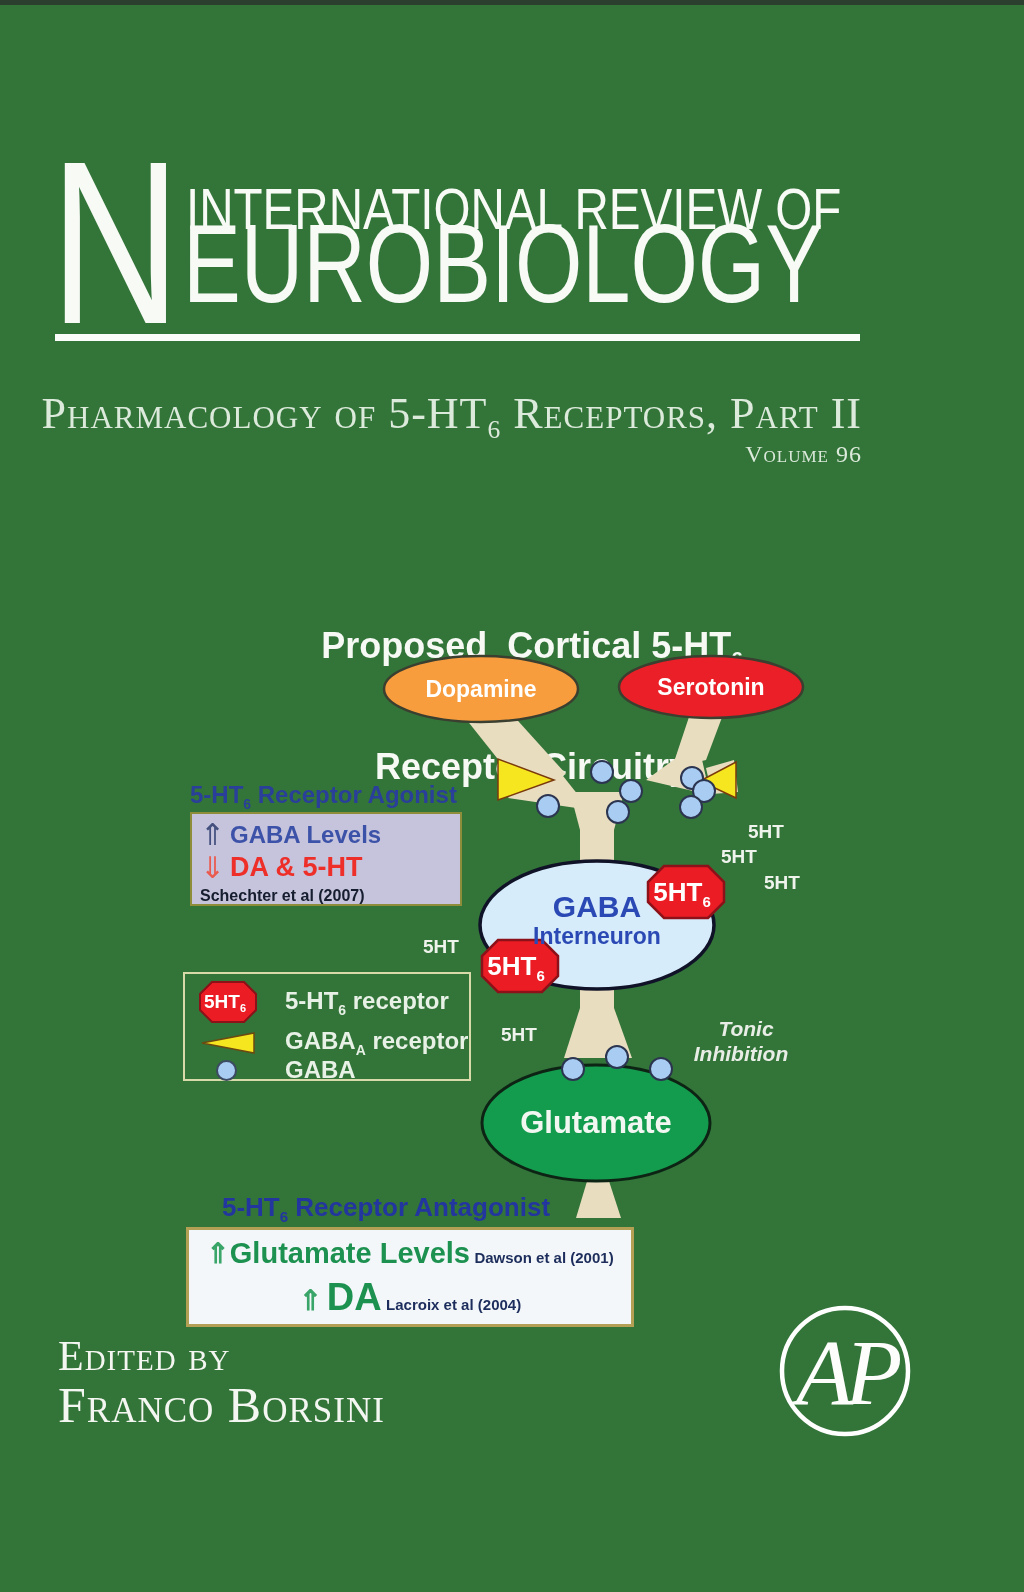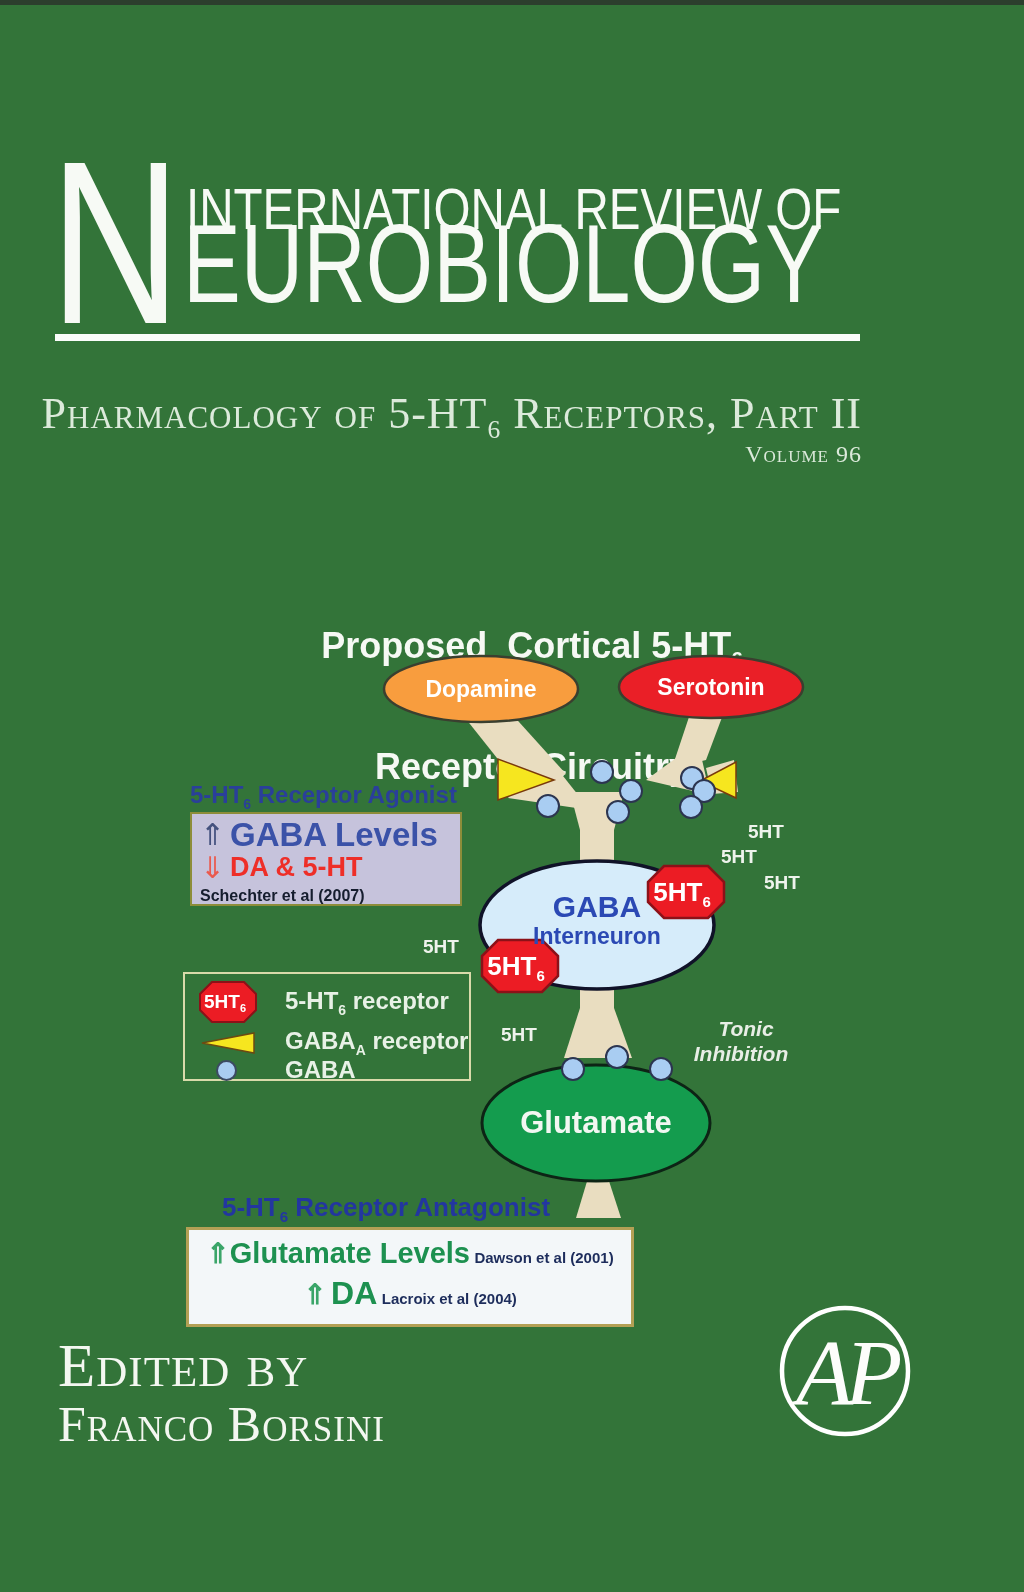--- a/index.html
+++ b/index.html
@@ -39,21 +39,21 @@
   }
   
   .ag-heading { left:190px; top:781px; font-weight:bold; font-size:24px; color:#2a3f9a; }
   .ag-box {
     left:190px; top:812px; width:272px; height:94px; background:#c6c3dc;
     border:2px solid #8d8d3a; box-sizing:border-box; padding:4px 0 0 8px;
   }
   .ag-row { display:flex; align-items:center; height:33px; }
   .ag-arrow-up { font-size:30px; color:#44517e; width:30px; }
   .ag-arrow-dn { font-size:30px; color:#ea5a4e; width:30px; }
-  .ag-t1 { font-weight:bold; font-size:33px; color:#3b52a8; }
+  .ag-t1 { font-weight:bold; font-size:24px; color:#3b52a8; }
   .ag-t2 { font-weight:bold; font-size:27px; color:#ee2e28; }
   .ag-ref { font-weight:bold; font-size:16px; color:#151d2e; margin-top:3px; }
   
   .legend-box {
     left:183px; top:972px; width:288px; height:109px;
     border:2px solid #d9daaa; box-sizing:border-box;
   }
   .lg-label { position:absolute; left:100px; font-weight:bold; font-size:24px; color:#e8f1e6; }
   .lg-circle {
     position:absolute; left:31px; top:86px; width:21px; height:21px;
@@ -64,28 +64,28 @@
     left:186px; top:1192px; width:400px; text-align:center;
     font-weight:bold; font-size:26px; color:#2336a0;
   }
   .an-box {
     left:186px; top:1227px; width:448px; height:100px; background:#f3f7f9;
     border:3px solid #b3a055; box-sizing:border-box; text-align:center; padding-top:5px;
   }
   .an-line { line-height:1.3; }
   .an-arrow { font-size:28px; color:#3aa569; font-weight:bold; }
   .an-green { font-weight:bold; font-size:29px; color:#1d9150; }
-  .an-green2 { font-weight:bold; font-size:32px; color:#1d9150; }
+  .an-green2 { font-weight:bold; font-size:38px; color:#1d9150; }
   .an-ref { font-weight:bold; font-size:15px; color:#1d2d5c; }
   
   .edited {
     left:58px; top:1335px; color:#f4f7f1;
     font-family:"Liberation Serif", serif; font-variant:small-caps; letter-spacing:1px;
   }
-  .edited .e1 { font-size:61px; line-height:1.0; }
+  .edited .e1 { font-size:42px; line-height:1.0; }
   .edited .e2 { font-size:50px; line-height:1.0; margin-top:3px; }
   .top-strip { left:0; top:0; width:1024px; height:5px; background:#2c3e2d; }
   .svgt { font-family:"Liberation Sans", sans-serif; font-weight:bold; }
   .svgs { font-family:"Liberation Serif", serif; }
 </style>
 </head>
 <body>
 
 <div id="cover">
 

